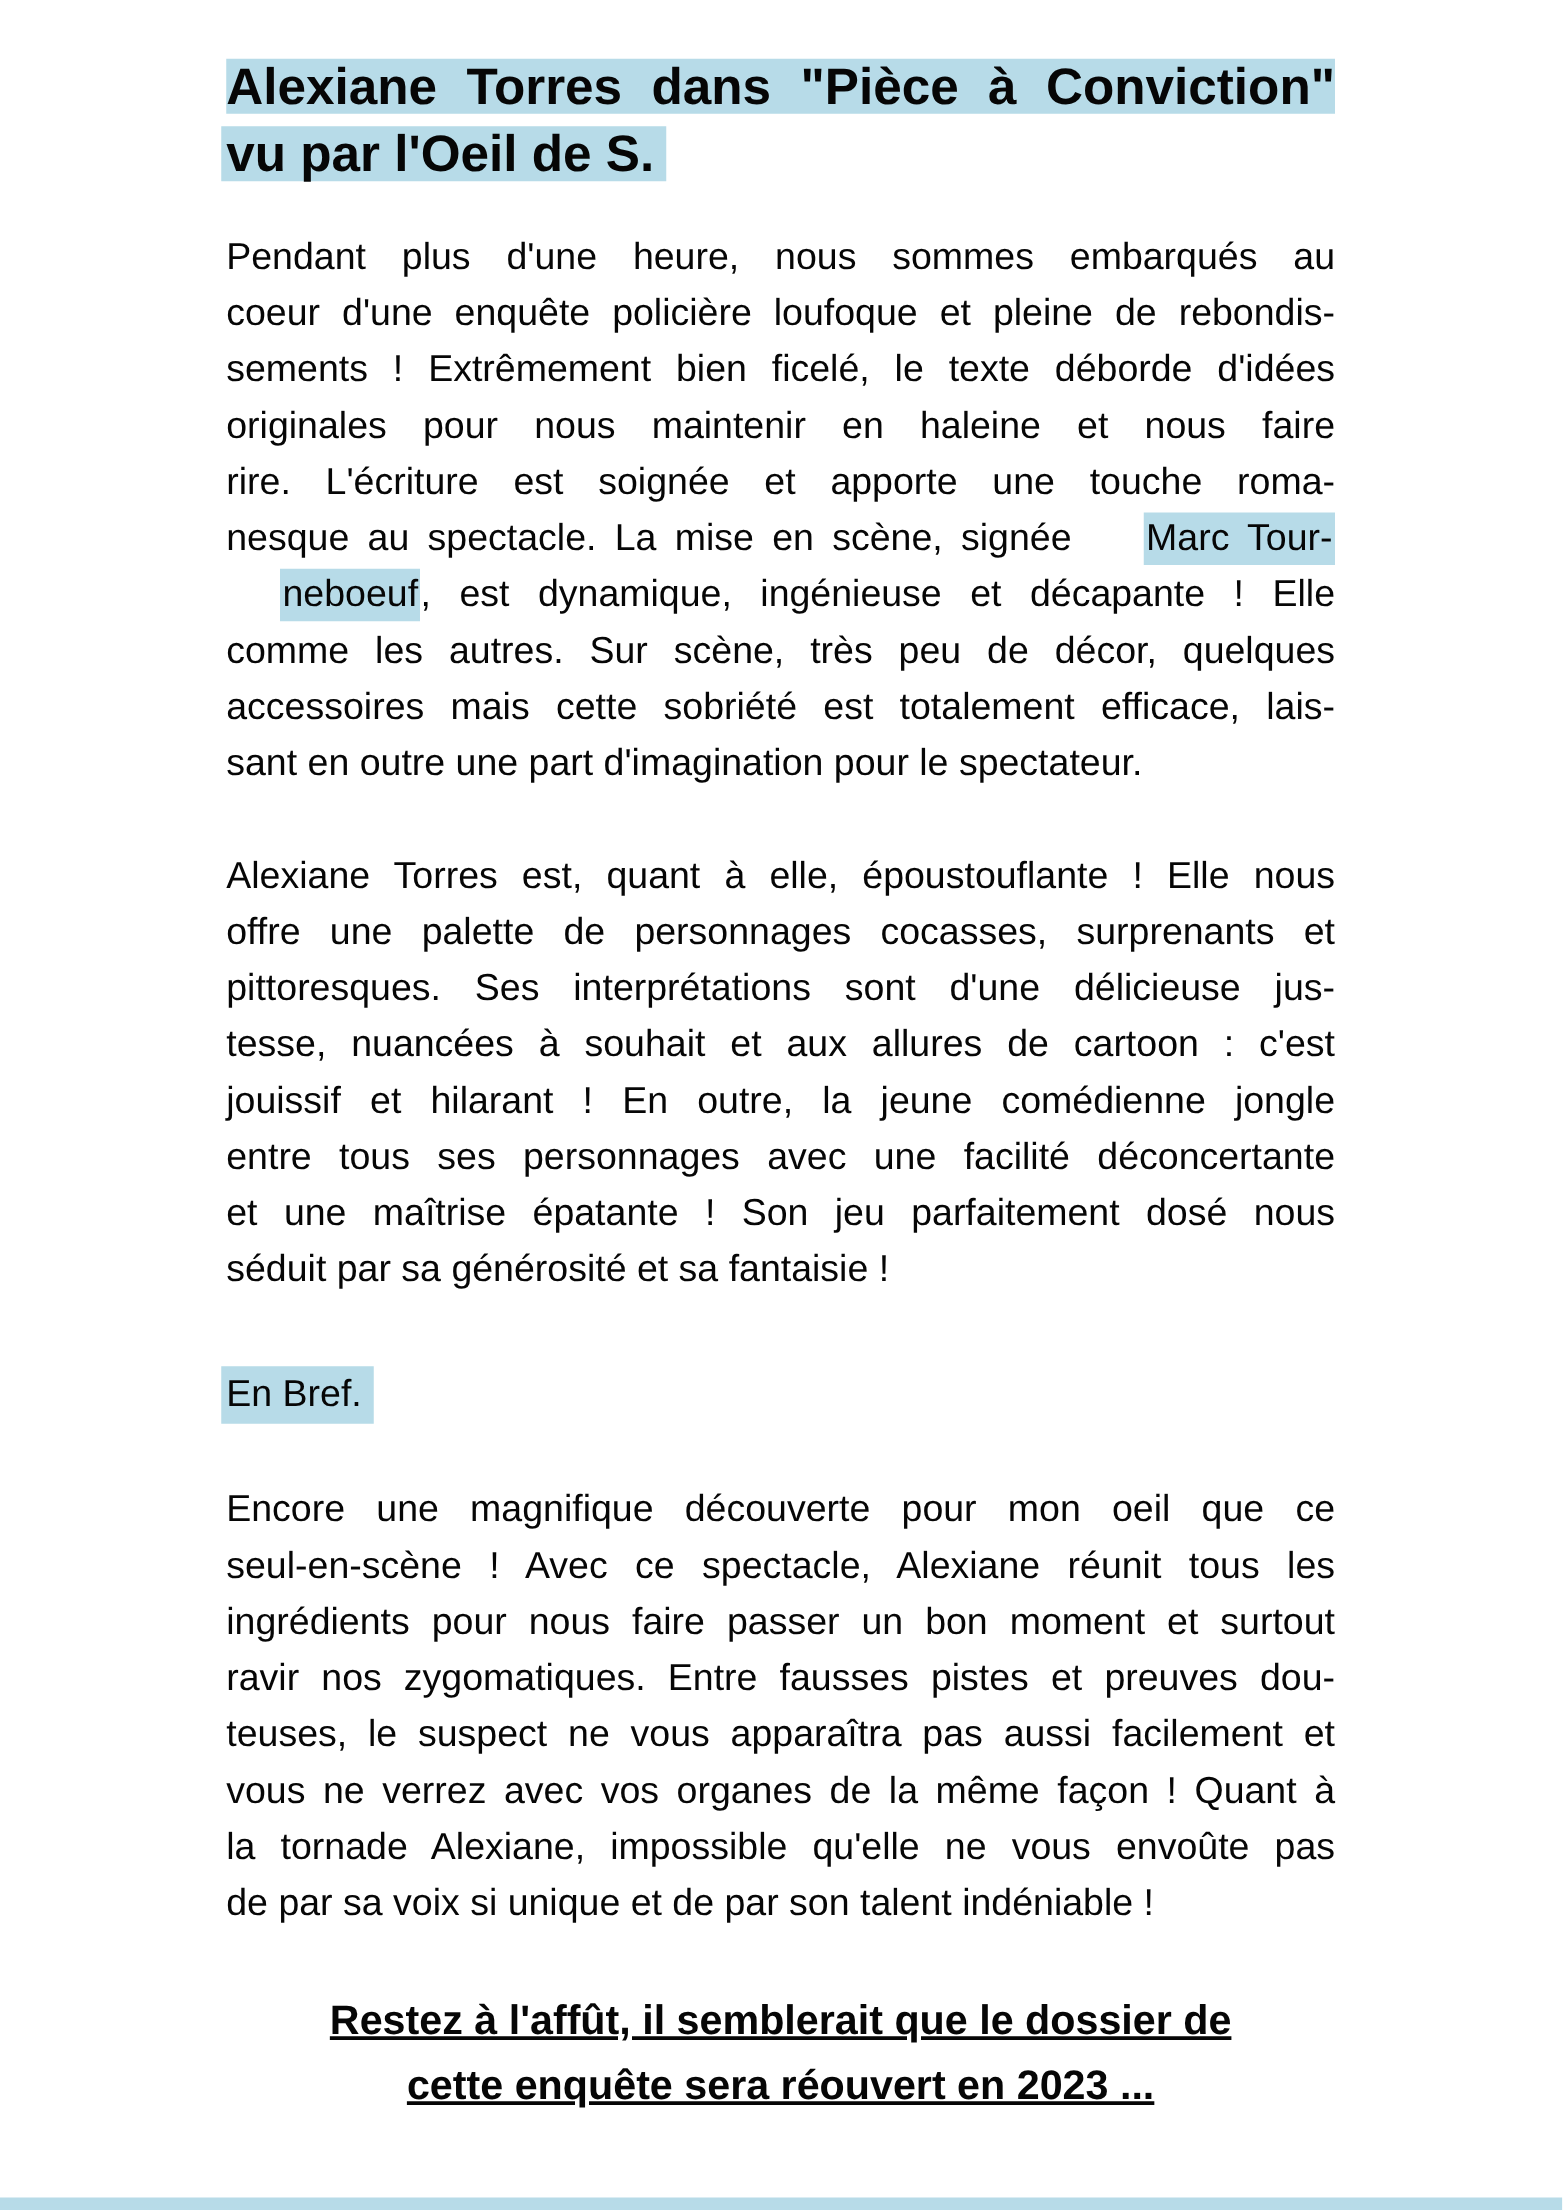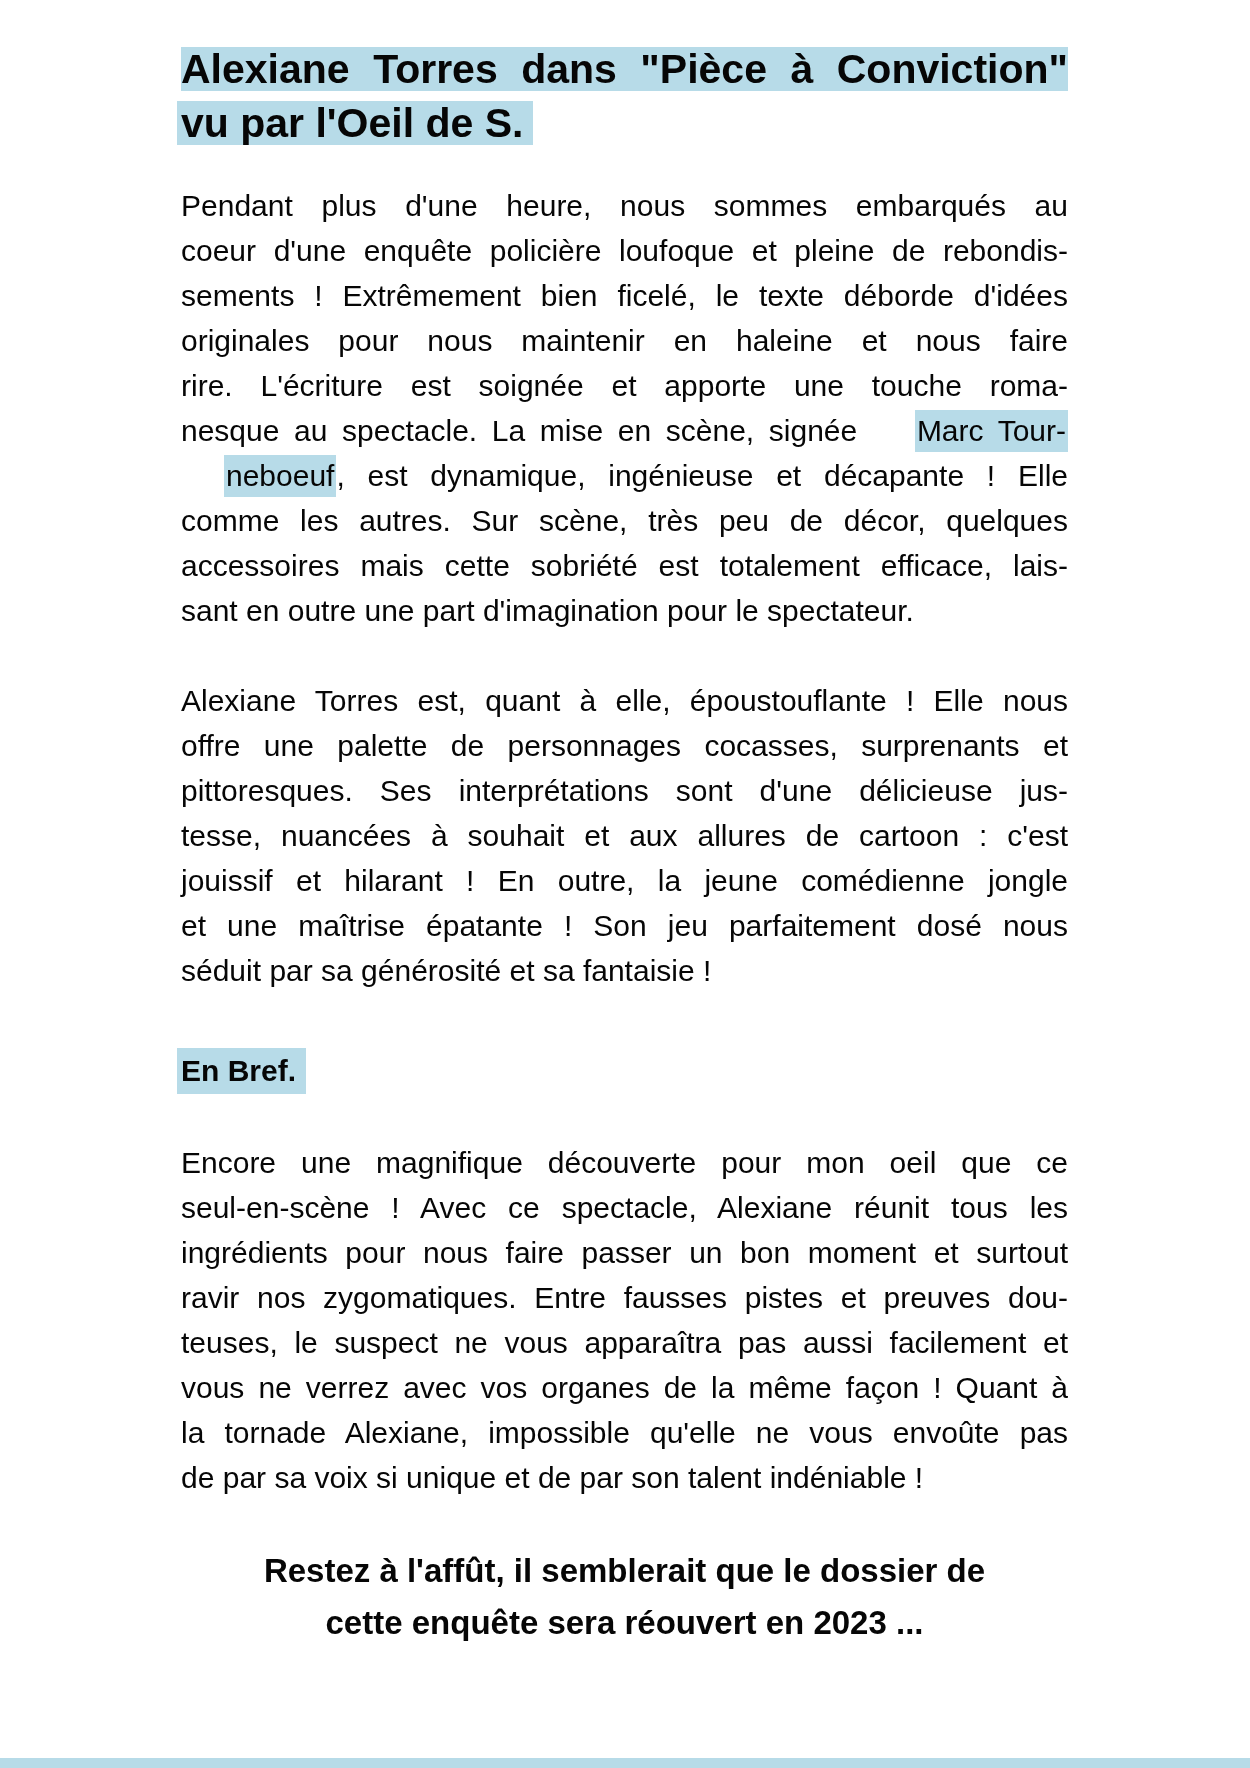--- a/index.html
+++ b/index.html
@@ -53,31 +53,31 @@
   .subhead {
     font-size: 30px;
     line-height: 46px;
     margin: 55px 0 46px 0;
   }
   .subhead .hl-block {
     background: var(--hl);
     display: inline-block;
     padding: 0 10px 0 4px;
     margin-left: -4px;
-    font-weight: bold;
+    font-weight: normal;
   }
   
   .closing {
     margin-top: 45px;
     font-size: 33px;
     font-weight: bold;
     line-height: 52px;
     text-align: center;
   }
-  .closing .closing-line { display: block; }
+  .closing .closing-line { display: block; text-decoration: underline; }
   
   .bottom-bar {
     position: absolute;
     left: 0; right: 0; bottom: 0;
     height: 10px;
     background: var(--hl);
   }
 </style>
 </head>
 <body>
@@ -104,20 +104,21 @@
         <span class="line"><span>accessoires mais cette sobriété est totalement efficace, lais-</span></span>
         <span class="line last"><span>sant en outre une part d'imagination pour le spectateur.</span></span>
       </div>
 
     <div class="para">
         <span class="line"><span>Alexiane Torres est, quant à elle, époustouflante ! Elle nous</span></span>
         <span class="line"><span>offre une palette de personnages cocasses, surprenants et</span></span>
         <span class="line"><span>pittoresques. Ses interprétations sont d'une délicieuse jus-</span></span>
         <span class="line"><span>tesse, nuancées à souhait et aux allures de cartoon : c'est</span></span>
         <span class="line"><span>jouissif et hilarant ! En outre, la jeune comédienne jongle</span></span>
+        <span class="line"><span>entre tous ses personnages avec une facilité déconcertante</span></span>
         <span class="line"><span>et une maîtrise épatante ! Son jeu parfaitement dosé nous</span></span>
         <span class="line last"><span>séduit par sa générosité et sa fantaisie !</span></span>
       </div>
 
     <div class="subhead">
       <span class="hl-block">En Bref.</span>
     </div>
 
     <div class="para">
         <span class="line"><span>Encore une magnifique découverte pour mon oeil que ce</span></span>

